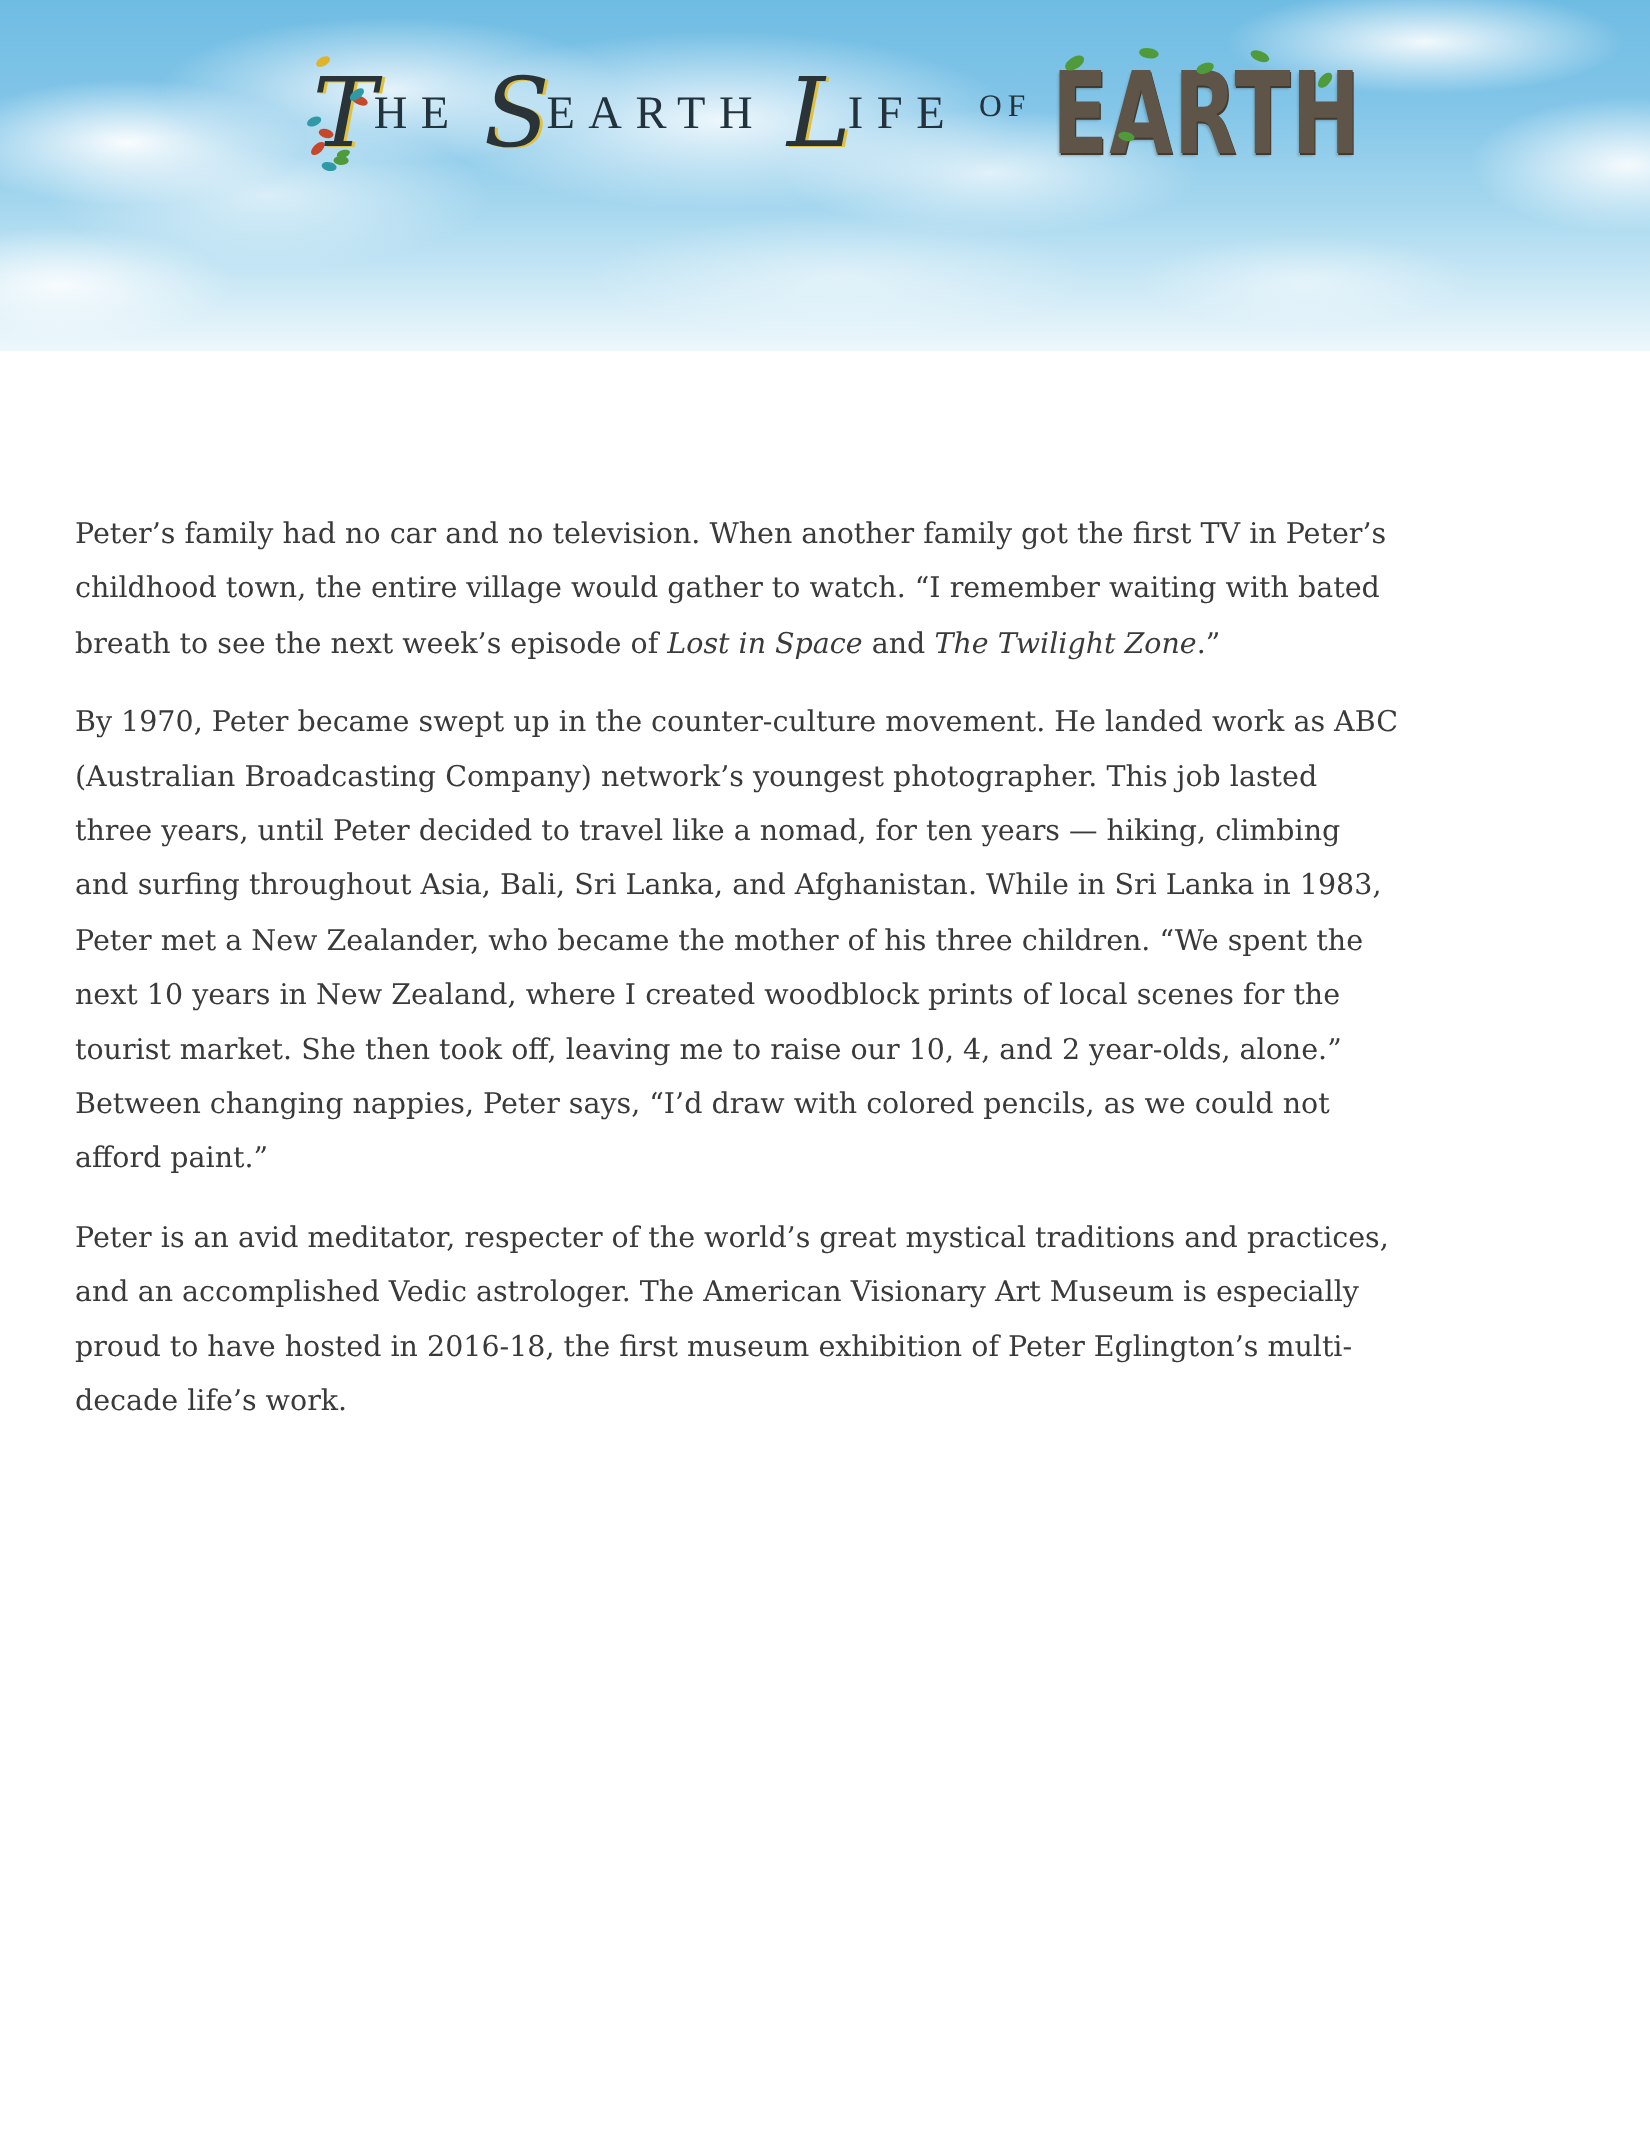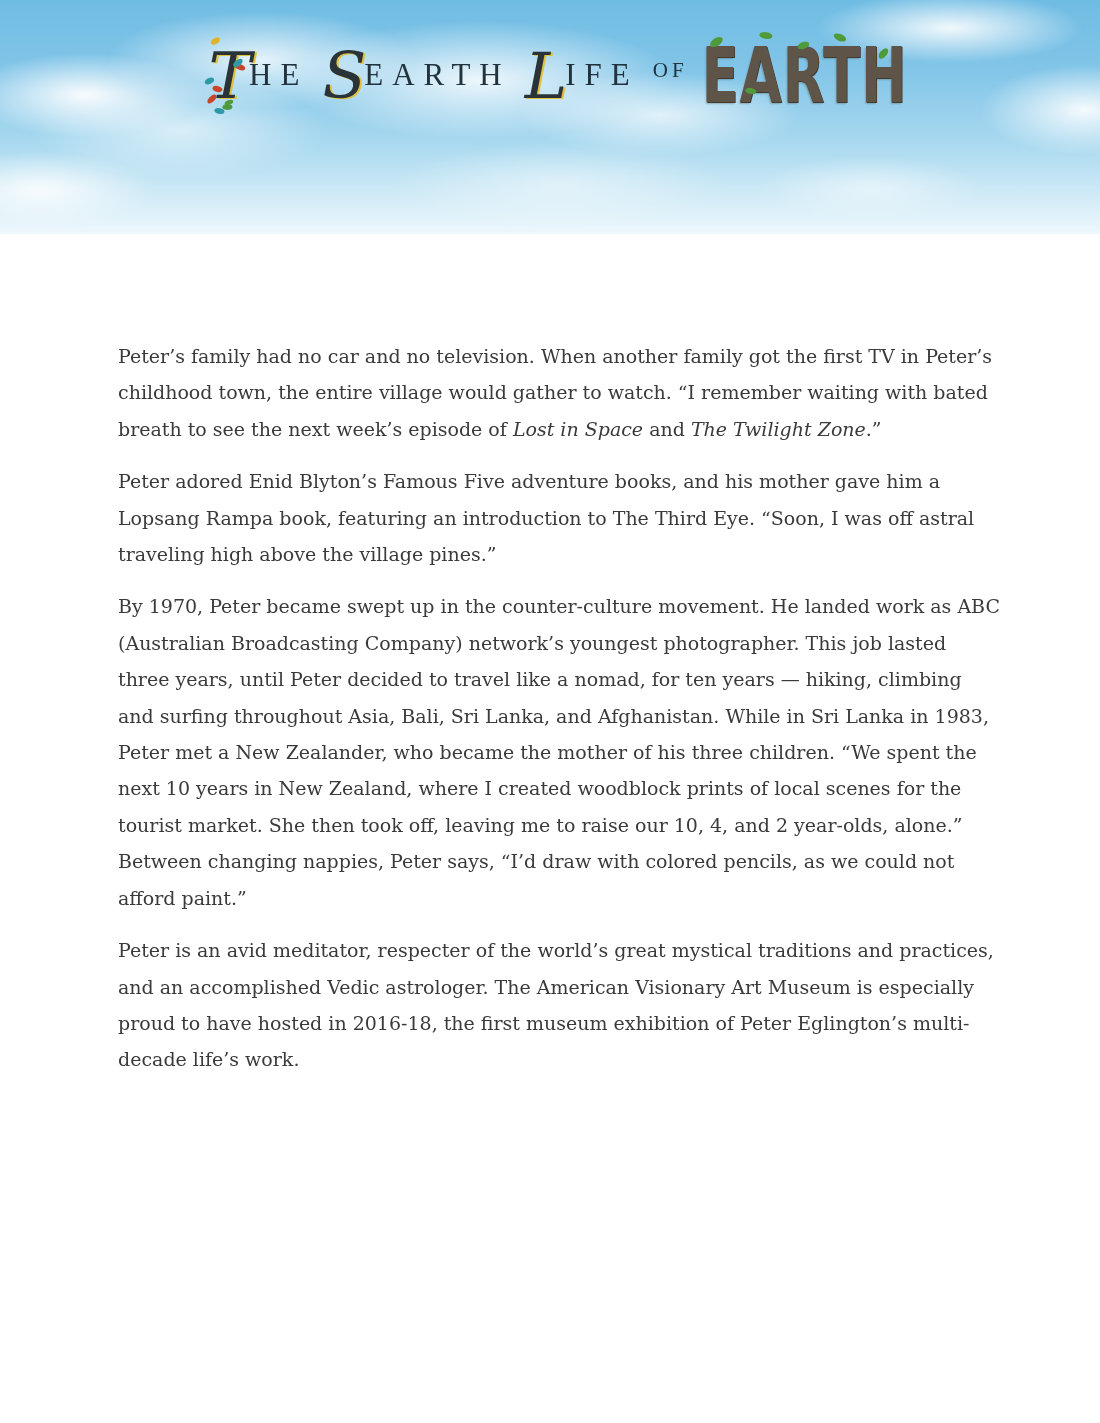--- a/index.html
+++ b/index.html
@@ -95,21 +95,21 @@
     border-radius: 60% 40% 60% 40%;
     pointer-events: none;
   }
   .leaf.green { background: #4f9a3a; }
   .leaf.teal  { background: #2f9aa6; }
   .leaf.red   { background: #c7472b; }
   .leaf.gold  { background: #e0b32c; }
 
   
   .content {
-    padding: 104px 0 0 118px;
+    padding: 104px 0 0 50px;
     width: 1008px;
   }
   .content p {
     width: 885px;
     margin: 0 0 16px 0;
     font-family: "DejaVu Serif", serif;
     font-size: 19px;
     line-height: 36.4px;
     color: #3a3a3a;
     text-align: left;
@@ -160,23 +160,20 @@
 
   </div>
 </div>
 
 <div class="content">
 
   <p>
     <span>Peter’s family had no car and no television. When another family got the first TV in Peter’s childhood town, the entire village would gather to watch. “I remember waiting with bated breath to see the next week’s episode of </span><em>Lost in Space</em><span> and </span><em>The Twilight Zone</em><span>.”</span>
   </p>
 
-  <p>
-    <span>Peter adored Enid Blyton’s Famous Five adventure books, and his mother gave him a Lopsang Rampa book, featuring an introduction to The Third Eye. “Soon, I was off astral traveling high above the village pines.”</span>
-  </p>
 
   <p>
     <span>By 1970, Peter became swept up in the counter-culture movement. He landed work as ABC (Australian Broadcasting Company) network’s youngest photographer. This job lasted three years, until Peter decided to travel like a nomad, for ten years — hiking, climbing and surfing throughout Asia, Bali, Sri Lanka, and Afghanistan. While in Sri Lanka in 1983, Peter met a New Zealander, who became the mother of his three children. “We spent the next 10 years in New Zealand, where I created woodblock prints of local scenes for the tourist market. She then took off, leaving me to raise our 10, 4, and 2 year-olds, alone.” Between changing nappies, Peter says, “I’d draw with colored pencils, as we could not afford paint.”</span>
   </p>
 
   <p>
     <span>Peter is an avid meditator, respecter of the world’s great mystical traditions and practices, and an accomplished Vedic astrologer. The American Visionary Art Museum is especially proud to have hosted in 2016-18, the first museum exhibition of Peter Eglington’s multi-decade life’s work.</span>
   </p>
 
 </div>

